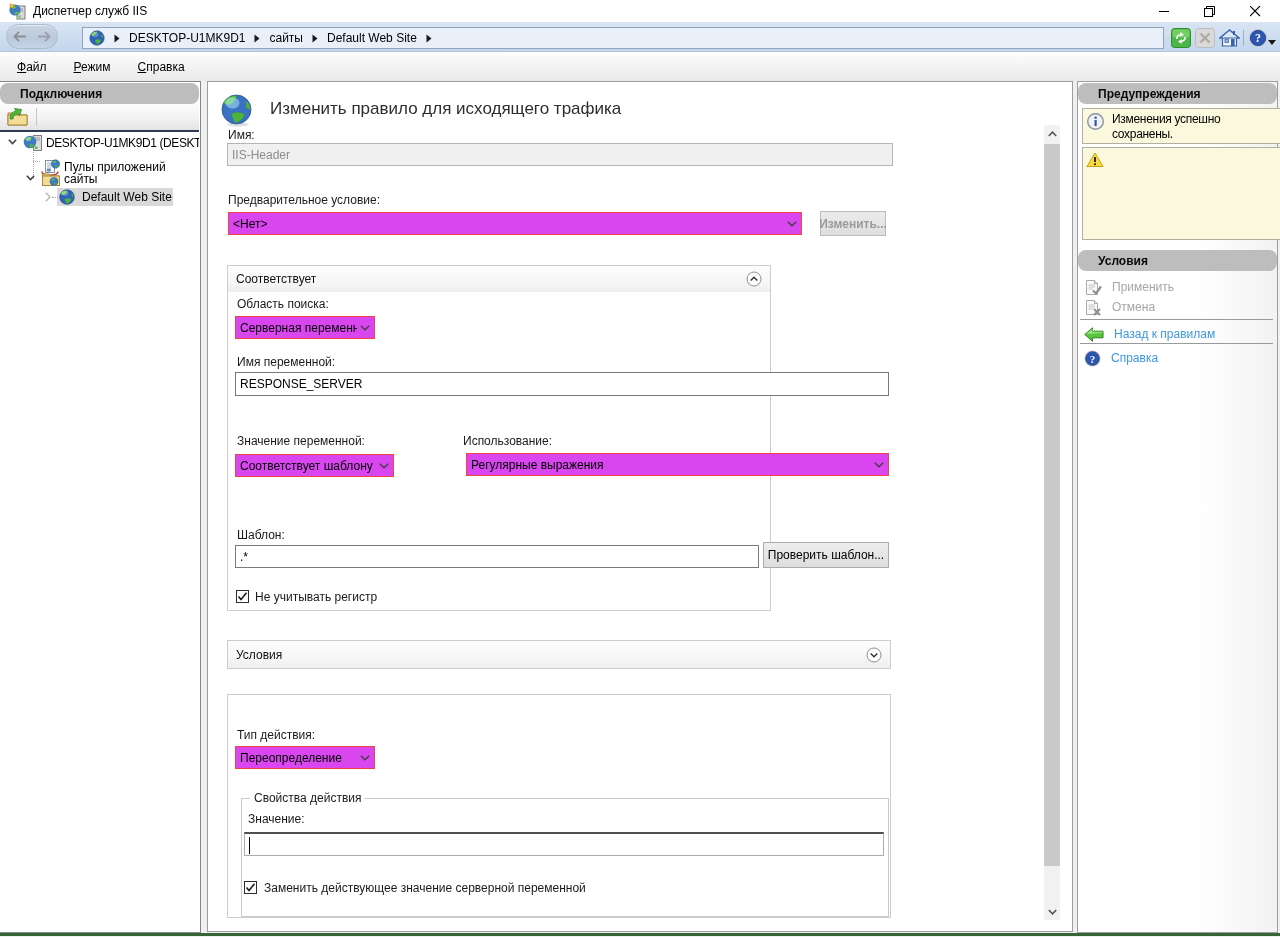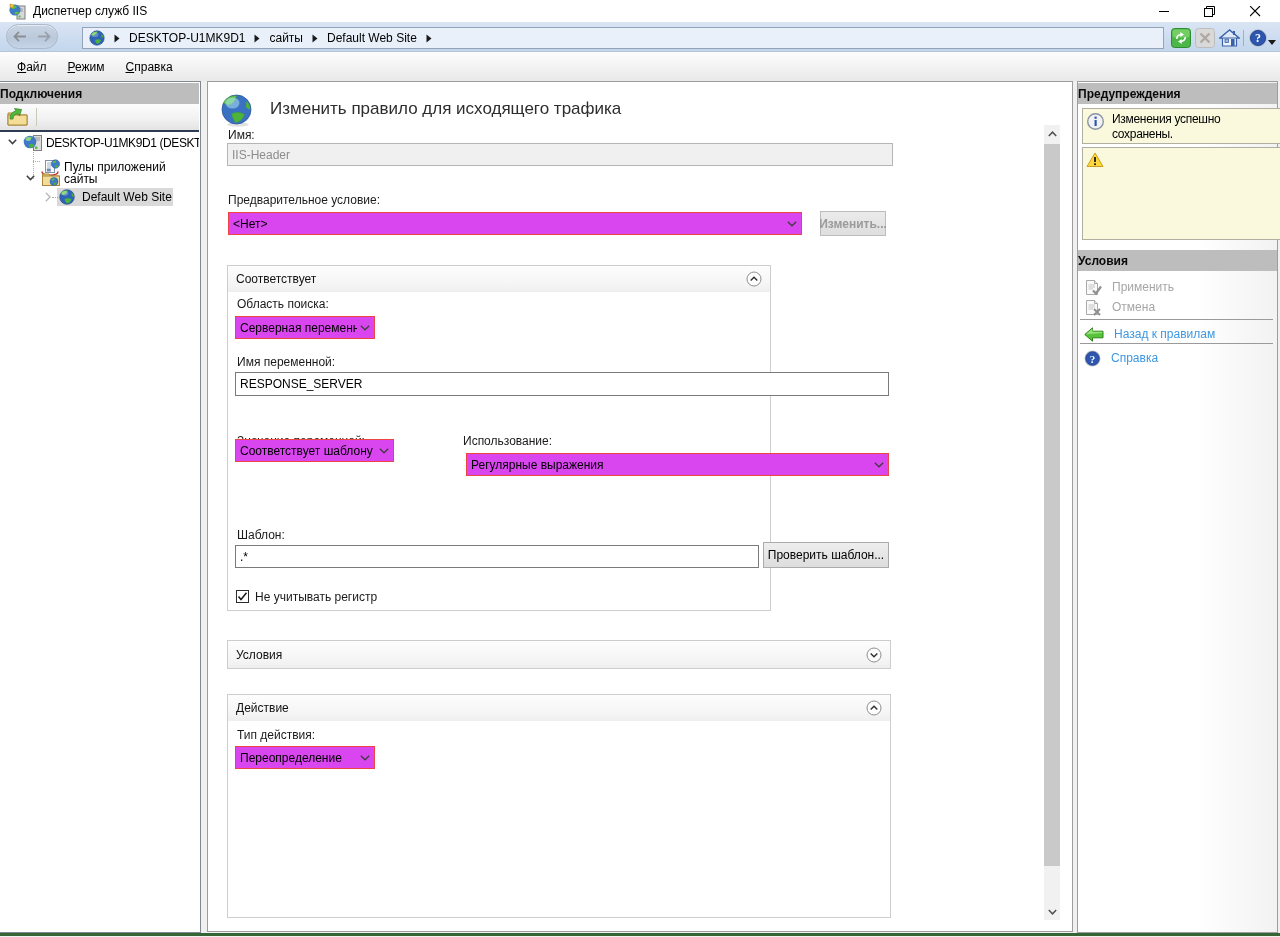--- a/index.html
+++ b/index.html
@@ -23,26 +23,26 @@
   #crumb-box { left:82px; top:5px; width:1082px; height:22px; background:#e9f0fa;
     border:1px solid #93a4b8; display:flex; align-items:center; padding-left:4px; }
   .crumb-sep { margin:0 9px; display:flex; align-items:center; }
   .crumb-txt { color:#000; white-space:nowrap; }
   .addr-btn { top:5px; width:22px; height:22px; display:flex; align-items:center; justify-content:center; }
 
   
   #menubar { left:0; top:52px; width:1280px; height:29px;
     background:linear-gradient(180deg,#fdfdfd 0%, #f3f3f3 50%, #e9e9e9 100%);
     display:flex; align-items:center; padding-left:17px; }
-  .menu-item { margin-right:21px; color:#000; }
+  .menu-item { margin-right:27px; color:#000; }
   .menu-item u { text-decoration:underline; }
 
   
   .panel-header { background:#bdbdbd; font-weight:bold; color:#0a0a0a;
-    display:flex; align-items:center; padding-left:0; }
+    display:flex; align-items:center; padding-left:20px;border-radius:8px; }
 
   
   #left-panel { left:0; top:81px; width:201px; height:852px; background:#ffffff;
     border:1px solid #828790; border-left:none; }
   #conn-header { left:0; top:1px; width:199px; height:21px; }
   #conn-toolbar { left:0; top:22px; width:199px; height:26px;
     background:linear-gradient(180deg,#fcfcfc 0%, #f2f2f2 55%, #e3e3e3 100%); }
   #conn-toolbar .vsep { position:absolute; left:36px; top:4px; width:1px; height:18px; background:#c9c9b9; }
   #conn-navy { left:0; top:48px; width:199px; height:2px; background:#2f3b52; }
   .tree-row { position:absolute; height:18px; display:flex; align-items:center; white-space:nowrap; overflow:hidden; width:199px; }
@@ -365,21 +365,21 @@
       <span class="cv">Серверная переменн</span>
       <svg width="10" height="6" viewBox="0 0 10 6">
           <path d="M0.8 0.8 L5 4.8 L9.2 0.8" fill="none" stroke="#3c3c3c" stroke-width="1.2"></path>
         </svg>
     </div>
     <span class="lbl" style="left:9px;top:89px;">Имя переменной:</span>
     <div class="tb" style="left:7px;top:106px;width:654px;height:24px;">
       <span>RESPONSE_SERVER</span>
     </div>
     <span class="lbl" style="left:9px;top:168px;">Значение переменной:</span>
-    <div class="combo" style="left:7px;top:173px;width:159px;height:23px;">
+    <div class="combo" style="left:7px;top:188px;width:159px;height:23px;">
       <span class="cv">Соответствует шаблону</span>
       <svg width="10" height="6" viewBox="0 0 10 6">
           <path d="M0.8 0.8 L5 4.8 L9.2 0.8" fill="none" stroke="#3c3c3c" stroke-width="1.2"></path>
         </svg>
     </div>
     <span class="lbl" style="left:235px;top:168px;">Использование:</span>
     <div class="combo" style="left:238px;top:187px;width:423px;height:23px;">
       <span class="cv">Регулярные выражения</span>
       <svg width="10" height="6" viewBox="0 0 10 6">
           <path d="M0.8 0.8 L5 4.8 L9.2 0.8" fill="none" stroke="#3c3c3c" stroke-width="1.2"></path>
@@ -405,34 +405,40 @@
       <span>Условия</span>
       <span class="sp"></span>
       <svg width="16" height="16" viewBox="0 0 16 16">
         <circle cx="8" cy="8" r="7" fill="#fdfdfd" stroke="#8f8f8f"></circle>
         <path d="M4.7 6.4 L8 9.7 L11.3 6.4" fill="none" stroke="#2f2f2f" stroke-width="1.4"></path>
       </svg>
     </div>
   </div>
 
   <div class="secbox" style="left:19px;top:612px;width:664px;height:224px;">
-    <div class="sec-head">
-      <span>Действие</span>
-      <span class="sp"></span>
-      <svg width="16" height="16" viewBox="0 0 16 16">
-        <circle cx="8" cy="8" r="7" fill="#fdfdfd" stroke="#8f8f8f"></circle>
-        <path d="M4.7 9.6 L8 6.3 L11.3 9.6" fill="none" stroke="#2f2f2f" stroke-width="1.4"></path>
-      </svg>
-    </div>
     <span class="lbl" style="left:9px;top:33px;">Тип действия:</span>
     <div class="combo" style="left:7px;top:51px;width:140px;height:23px;">
       <span class="cv">Переопределение</span>
       <svg width="10" height="6" viewBox="0 0 10 6">
           <path d="M0.8 0.8 L5 4.8 L9.2 0.8" fill="none" stroke="#3c3c3c" stroke-width="1.2"></path>
         </svg>
+    </div>
+    <div class="fieldset" style="left:13px;top:103px;width:648px;height:119px;">
+      <span class="legend">Свойства действия</span>
+      <span class="lbl" style="left:6px;top:13px;">Значение:</span>
+      <div class="tb" style="left:2px;top:33px;width:640px;height:24px;border-color:#ababab;border-top:2px solid #4f4f4f;">
+        <span class="caret-line"></span>
+        <span></span>
+      </div>
+      <span class="chk" style="left:2px;top:82px;">
+        <svg width="11" height="10" viewBox="0 0 11 10">
+            <path d="M1.5 4.5 L4 7.5 L9.5 0.8" fill="none" stroke="#1a1a1a" stroke-width="1.5"></path>
+          </svg>
+      </span>
+      <span class="lbl" style="left:22px;top:82px;">Заменить действующее значение серверной переменной</span>
     </div>
   </div>
 
   <div id="scrollbar" class="abs">
     <div class="sb-arrow" style="top:0;">
       <svg width="9" height="6" viewBox="0 0 9 6">
           <path d="M0.8 5 L4.5 1.2 L8.2 5" fill="none" stroke="#505050" stroke-width="1.5"></path>
         </svg>
     </div>
     <div id="sb-thumb"></div>

